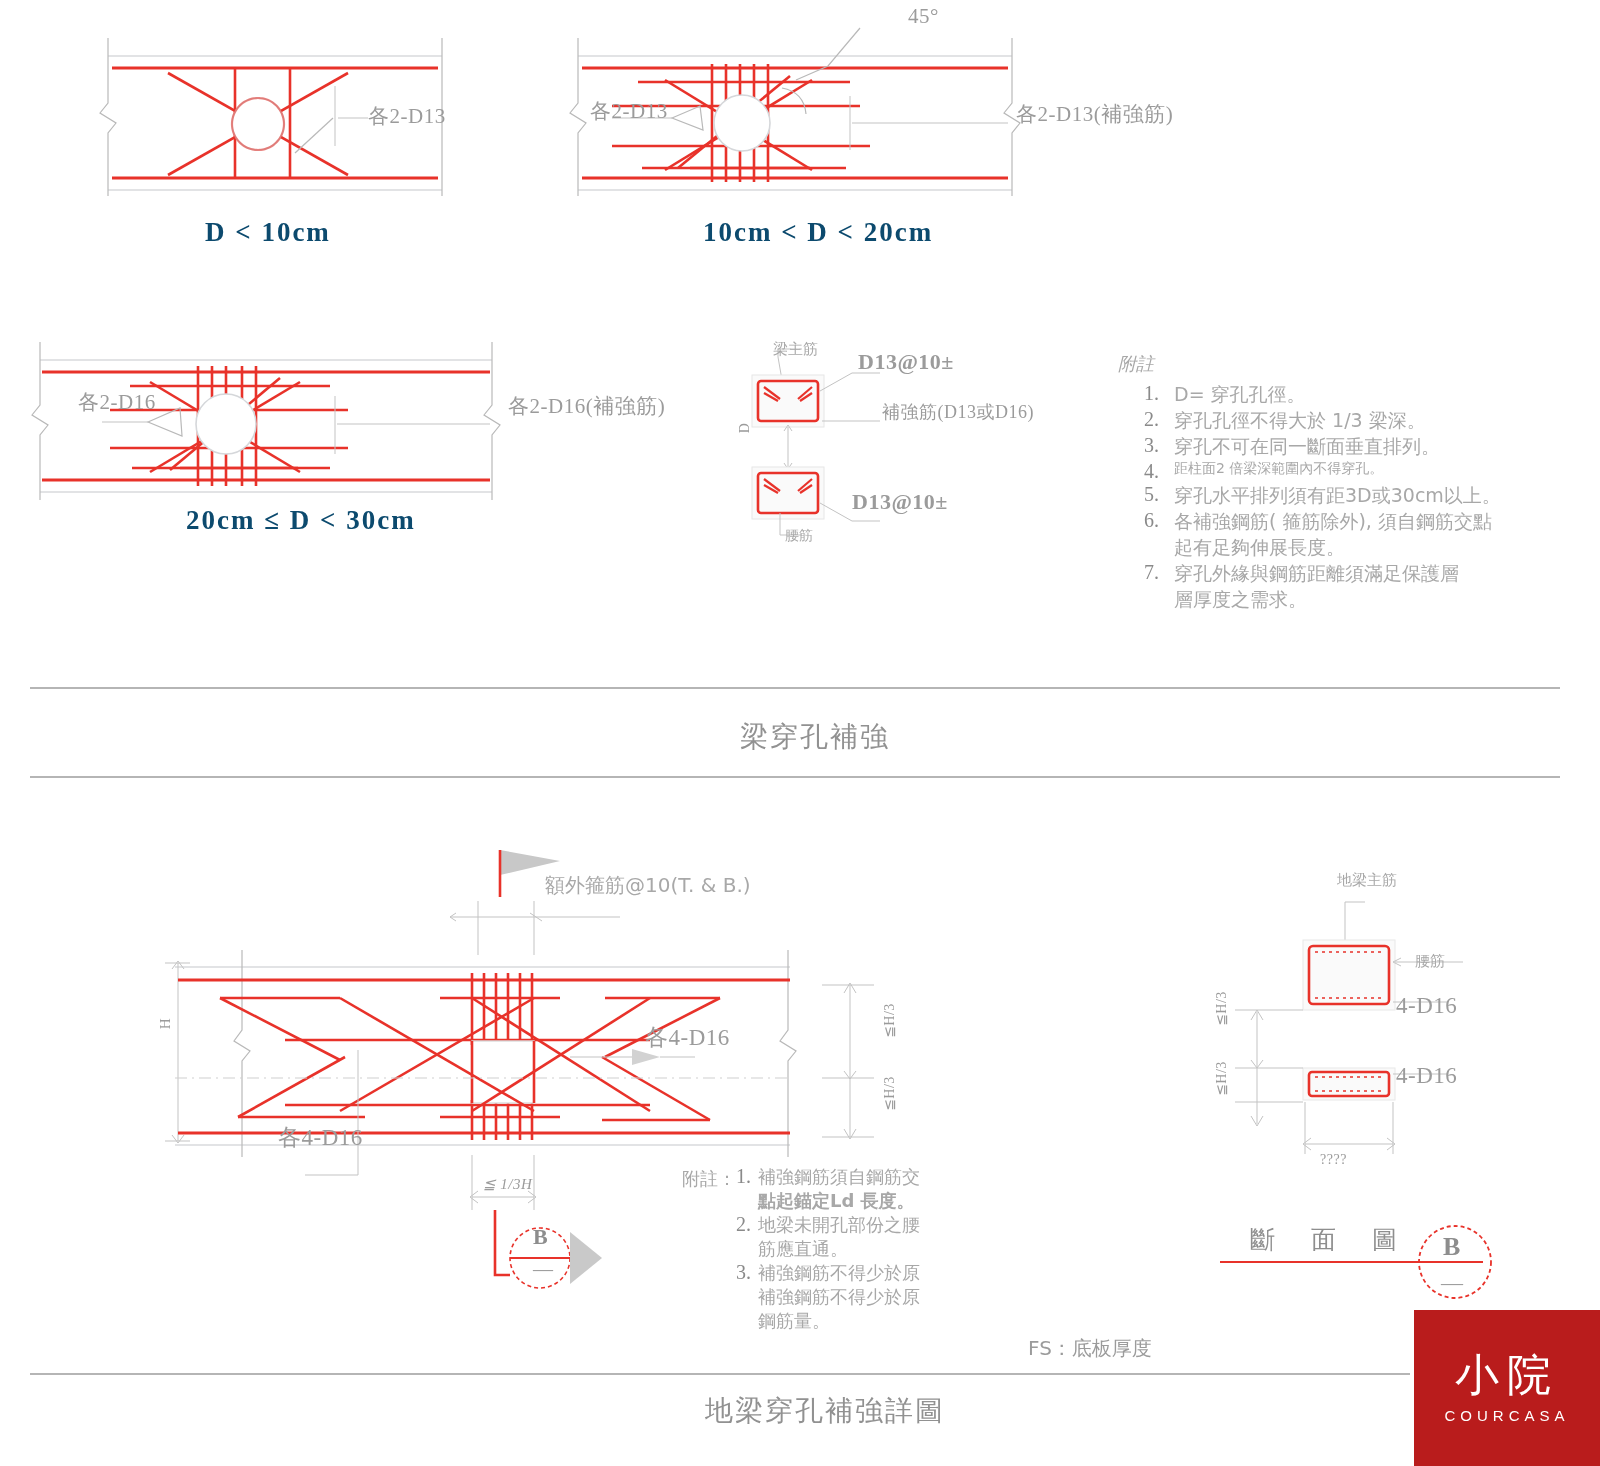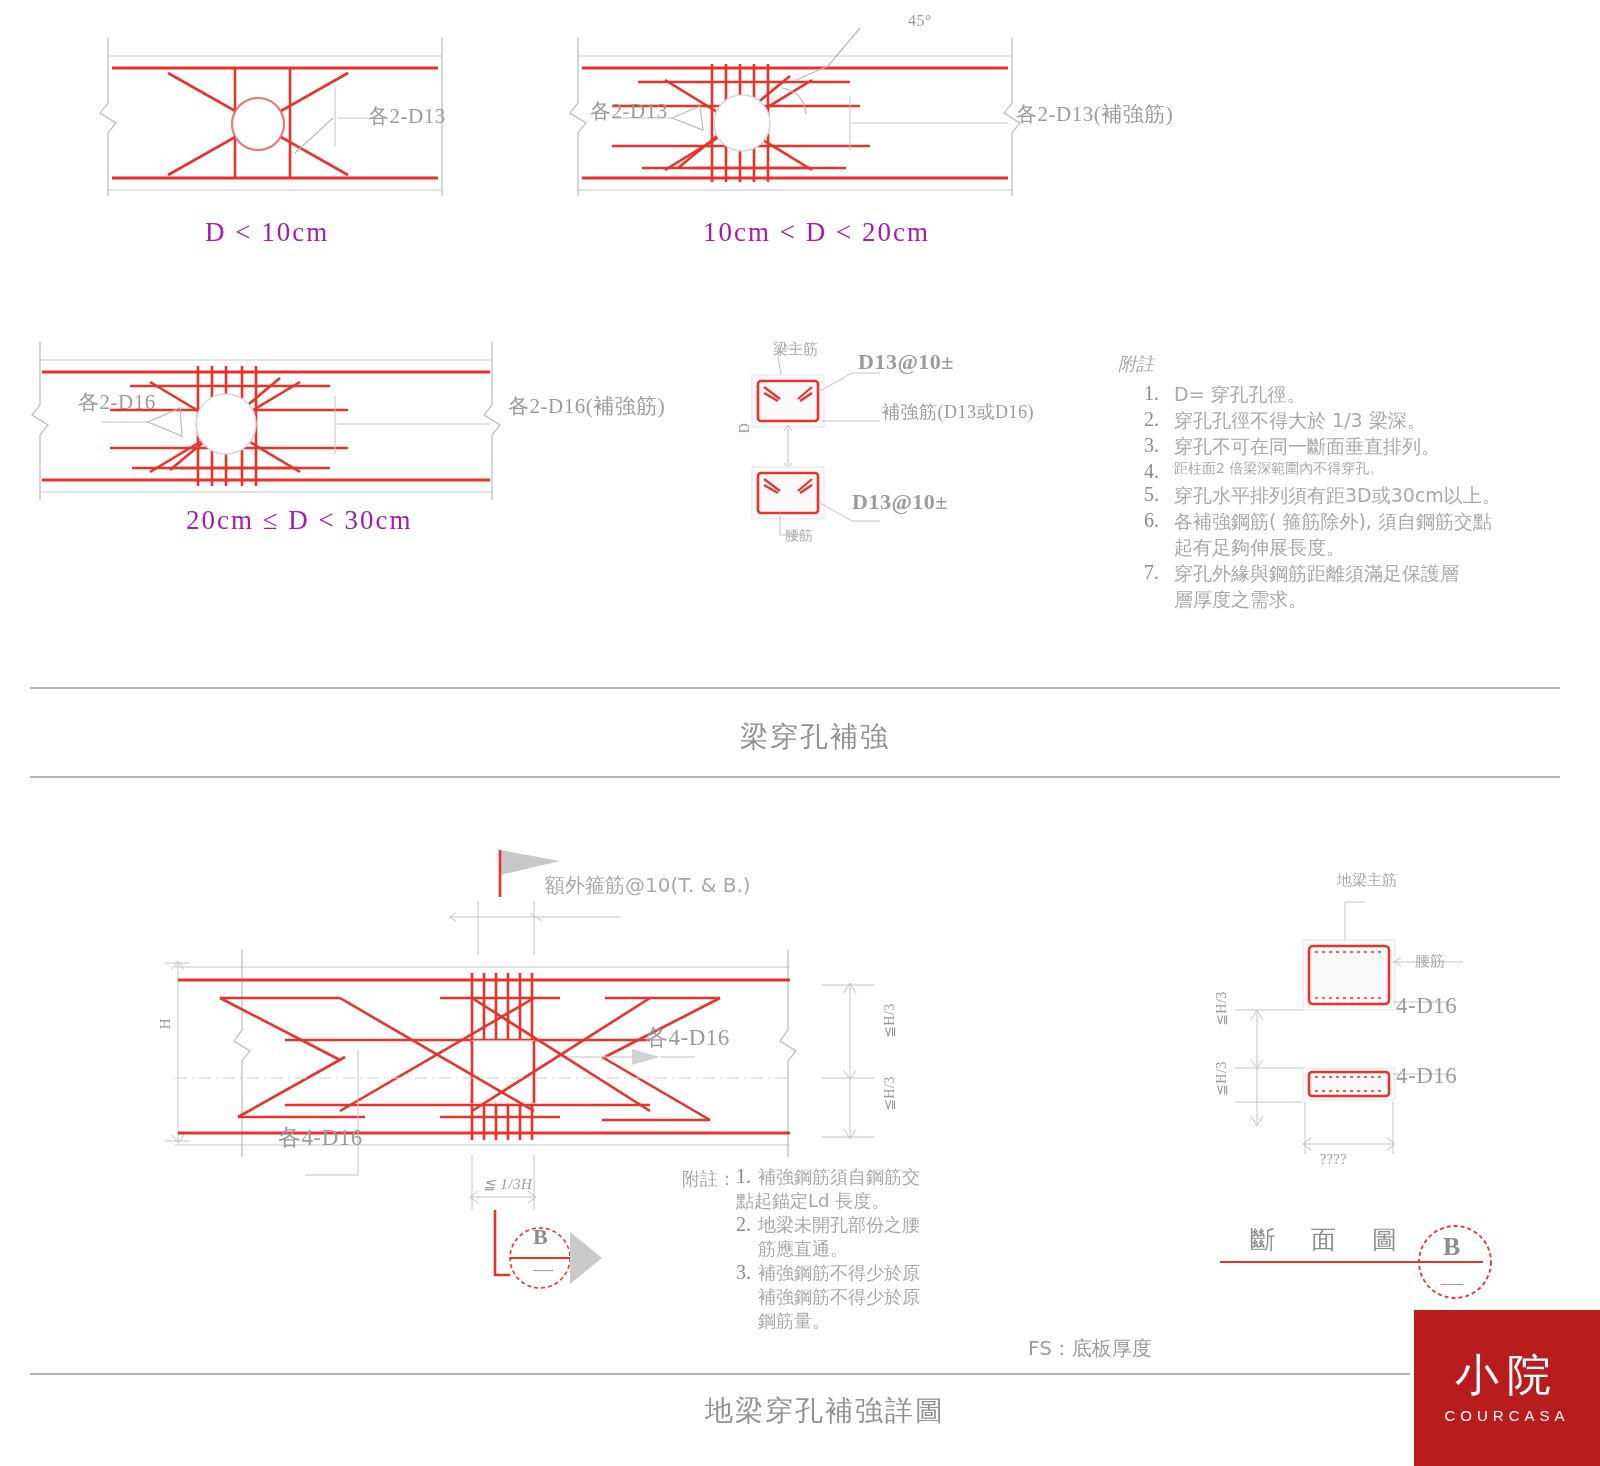--- a/index.html
+++ b/index.html
@@ -15,21 +15,21 @@
   svg{display:block;overflow:visible;}
   .rebar-th{stroke:#e8322a;fill:none;stroke-width:3.2;}
   .rebar-md{stroke:#e8322a;fill:none;stroke-width:2.6;}
   .rebar-sm{stroke:#e8322a;fill:none;stroke-width:2.2;}
   .conc{stroke:#d8dadd;fill:none;stroke-width:1.6;}
   .dim{stroke:#b9b9b9;fill:none;stroke-width:1.2;}
   .dimthin{stroke:#c3c3c3;fill:none;stroke-width:1;}
   .dash{stroke:#cfcfcf;fill:none;stroke-width:1;stroke-dasharray:12 5 2 5;}
   .hole{stroke:#d5d7da;fill:#ffffff;stroke-width:1.6;}
   .sep{stroke:#9d9d9d;stroke-width:1.6;}
-  .cap{font-family:"Liberation Serif",serif;color:#a21caf;letter-spacing:2px;}
+  .cap{font-family:"Liberation Serif",serif;color:#0c4a6e;letter-spacing:2px;font-weight:bold;}
   .num{font-family:"Liberation Serif",serif;}
   #logo{
     position:absolute;left:1414px;top:1310px;width:186px;height:156px;
     background:#b91c1c;display:flex;flex-direction:column;
     align-items:center;justify-content:center;
   }
   #logo .cn{font-family:"DejaVu Sans",sans-serif;color:#fff;font-size:44px;letter-spacing:8px;line-height:1;margin-bottom:10px;}
   #logo .en{font-family:"Liberation Sans",sans-serif;color:#fff;font-size:15px;letter-spacing:5px;}
 </style>
 </head>
@@ -98,21 +98,21 @@
 
     <path class="dim" d="M112 100 L140 88 L143 112 Z" fill="#e9e9e9" stroke="#bdbdbd"></path>
     <line class="dimthin" x1="52" y1="100" x2="112" y2="100"></line>
 
     <path class="dimthin" d="M290 78 L290 132"></path>
     <line class="dimthin" x1="292" y1="105" x2="448" y2="105"></line>
   </svg>
 </div>
 <div class="abs lbl" style="left:590px;top:97px;font-size:21px;">各2-D13</div>
 <div class="abs lbl" style="left:1016px;top:100px;font-size:21px;">各2-D13(補強筋)</div>
-<div class="abs lbl" style="left:908px;top:12px;font-size:16px;">45°</div>
+<div class="abs lbl" style="left:908px;top:4px;font-size:21px;">45°</div>
 <div class="abs cap" style="left:703px;top:217px;font-size:27px;">10cm &lt; D &lt; 20cm</div>
 
 <div class="abs" style="left:30px;top:320px;">
   <svg width="480" height="190" viewBox="0 0 480 190">
     <line class="conc" x1="10" y1="40" x2="462" y2="40"></line>
     <line class="conc" x1="10" y1="172" x2="462" y2="172"></line>
     <path class="dim" d="M10 22 L10 85 L2 95 L18 105 L10 115 L10 180"></path>
     <path class="dim" d="M462 22 L462 85 L454 95 L470 105 L462 115 L462 180"></path>
     <line class="rebar-th" x1="12" y1="52" x2="460" y2="52"></line>
     <line class="rebar-th" x1="12" y1="160" x2="460" y2="160"></line>
@@ -341,21 +341,21 @@
 <div class="abs lbl" style="left:533px;top:1258px;font-size:20px;color:#9a9a9a;">—</div>
 
 <div class="abs" style="left:682px;top:1165px;">
   <div style="display:flex;align-items:flex-start;">
     <span class="lbl-cjk" style="font-size:18px;padding-top:2px;">附註：</span>
     <div>
       <div style="display:flex;">
         <span class="num" style="font-size:20px;width:22px;">1.</span>
         <span class="lbl-cjk" style="font-size:18px;">補強鋼筋須自鋼筋交</span>
       </div>
-      <div style="display:flex;">
+      <div style="display:flex;margin-left:22px;font-weight:bold;">
         <span class="lbl-cjk" style="font-size:18px;">點起錨定Ld 長度。</span>
       </div>
       <div style="display:flex;">
         <span class="num" style="font-size:20px;width:22px;">2.</span>
         <span class="lbl-cjk" style="font-size:18px;">地梁未開孔部份之腰</span>
       </div>
       <div style="display:flex;margin-left:22px;">
         <span class="lbl-cjk" style="font-size:18px;">筋應直通。</span>
       </div>
       <div style="display:flex;">

